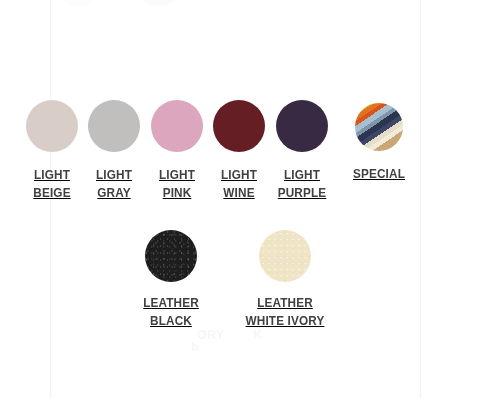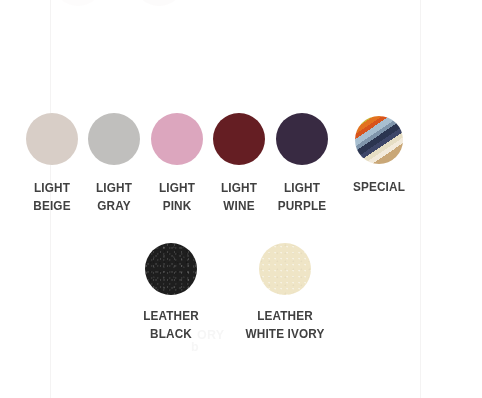--- a/index.html
+++ b/index.html
@@ -61,23 +61,24 @@
   .swatch-row {
     position: absolute;
     left: 0;
     width: 482px;
   }
   #row-standard { top: 97px; }
   #row-leather  { top: 227px; }
 
   .swatch-cell {
     position: absolute;
-    top: 16px;
+    top: 3px;
     width: 78px;
     text-align: center;
+    text-decoration: underline;
   }
 
   .swatch-dot {
     width: 52px;
     height: 52px;
     border-radius: 50%;
     margin: 0 auto;
     display: block;
     position: relative;
     overflow: hidden;

